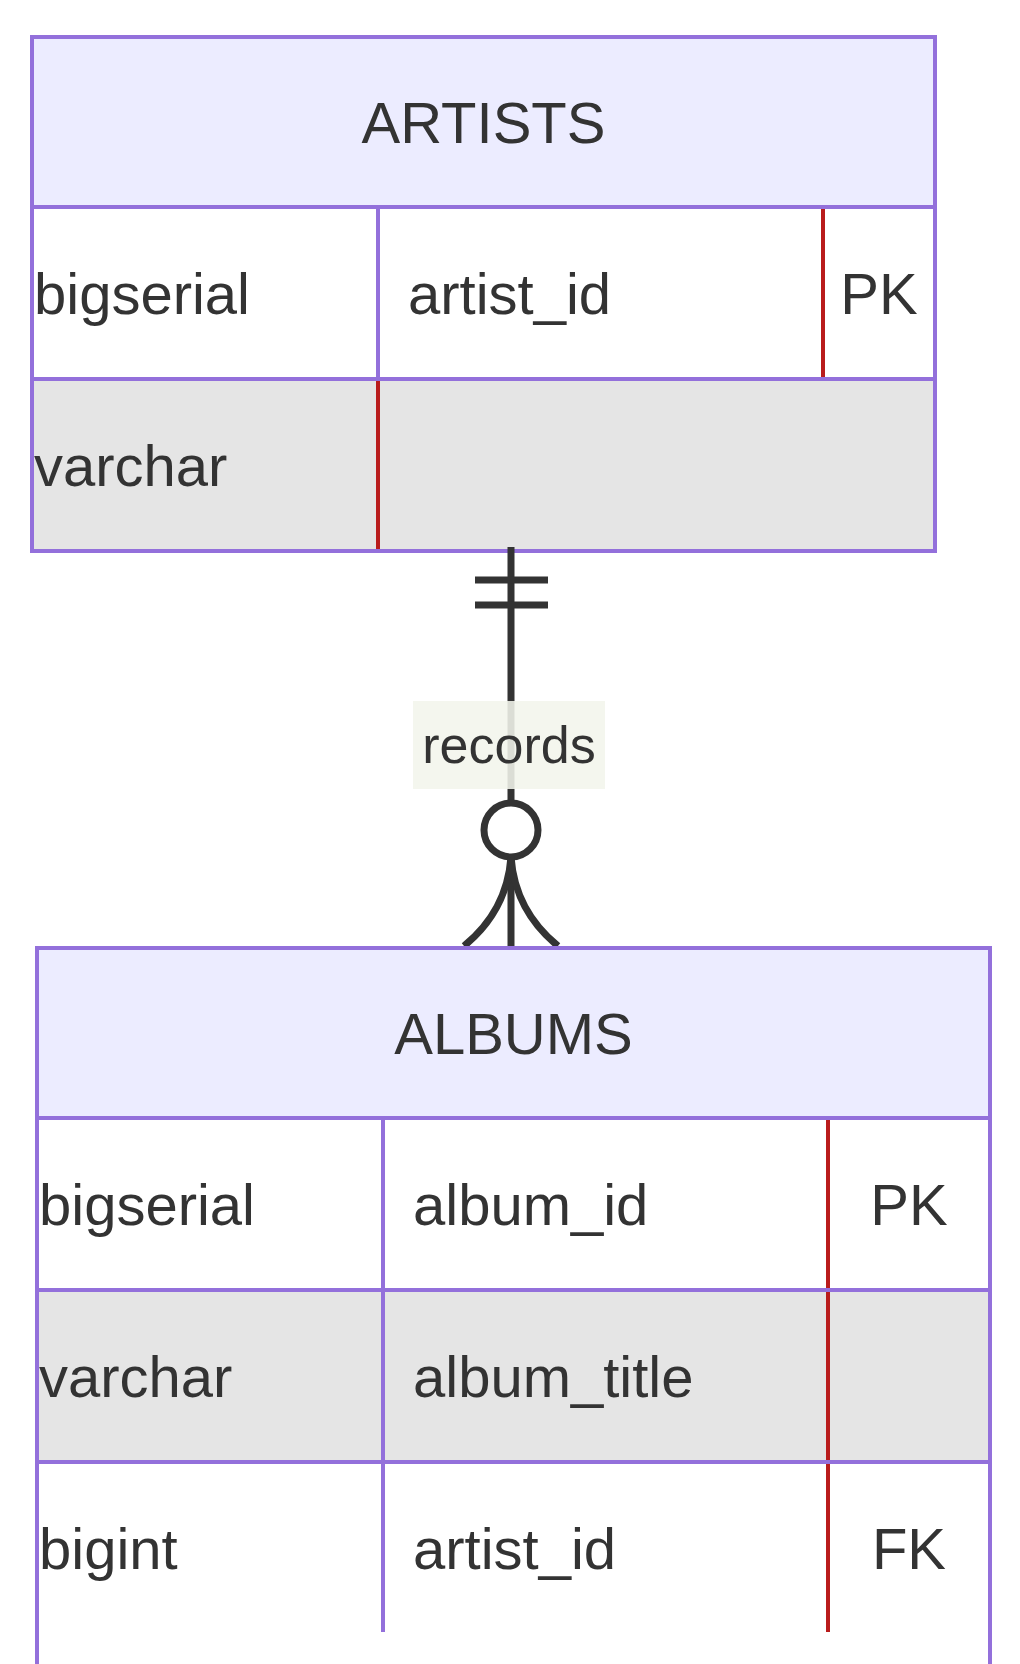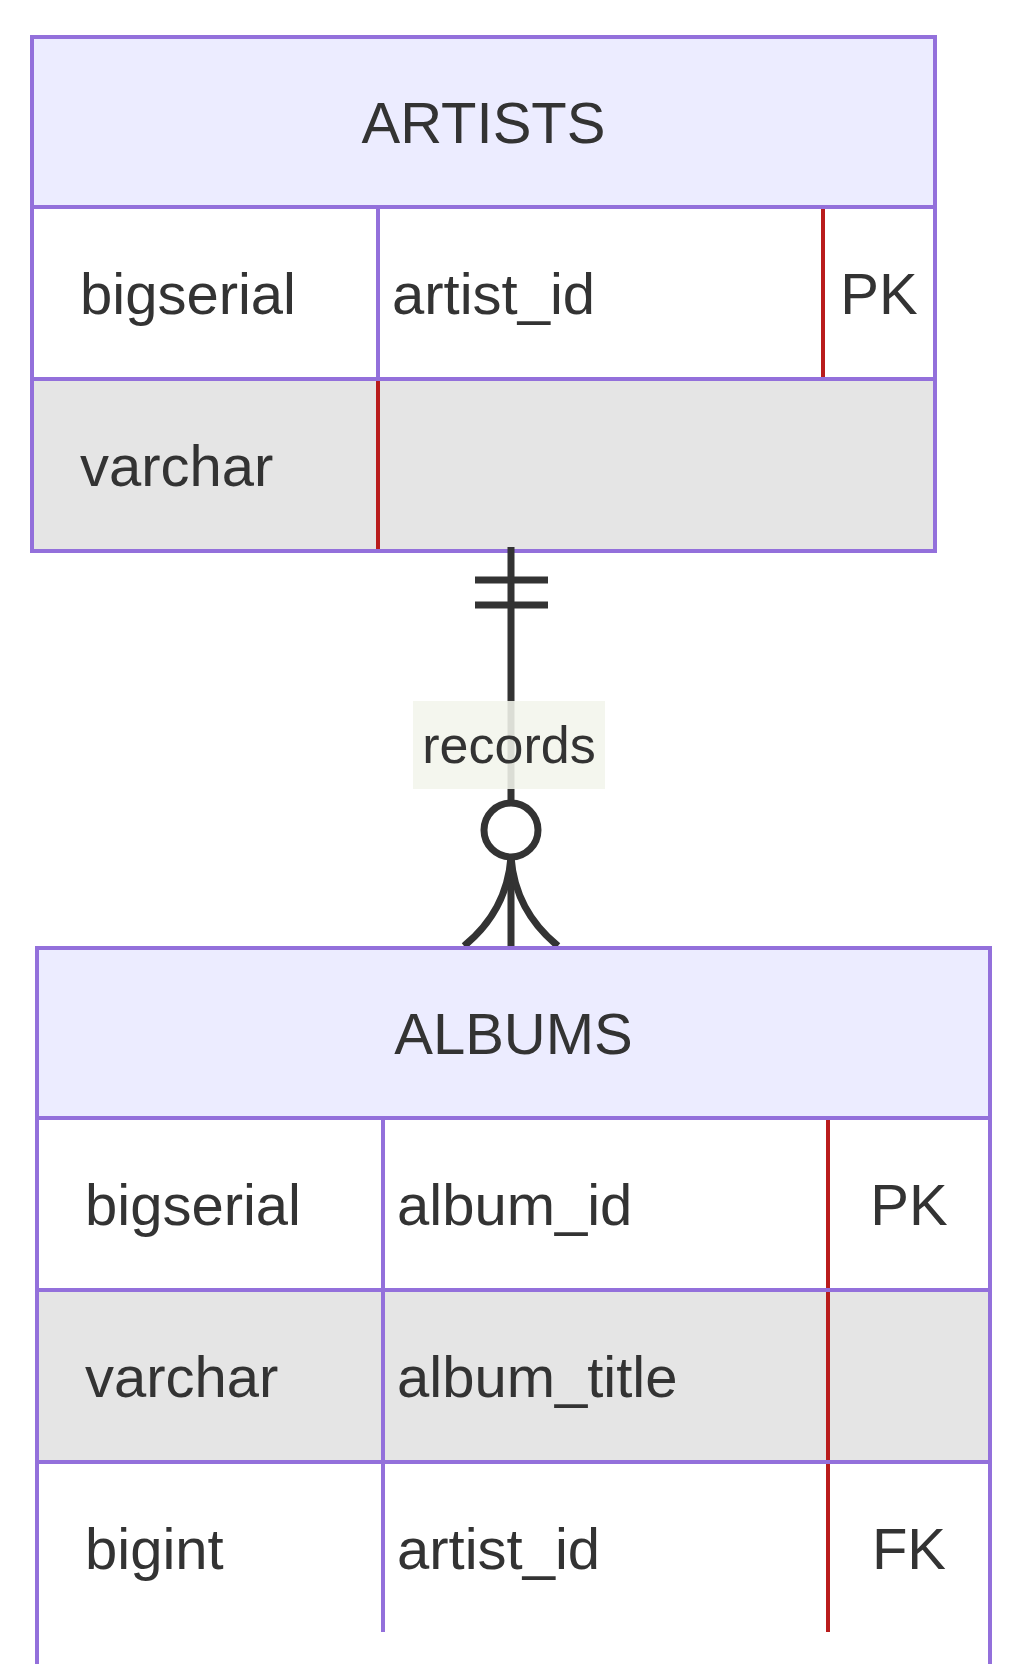--- a/index.html
+++ b/index.html
@@ -43,22 +43,22 @@
   }
   .attr-row.alt { background: #e5e5e5; }
 
   .cell {
     display: flex;
     align-items: center;
     font-size: 58px;
     overflow: hidden;
     white-space: nowrap;
   }
-  .cell-type { padding-left: 46px; }
-  .cell-name { padding-left: 12px; border-left: 4px solid #9370DB; }
+  .cell-type { }
+  .cell-name { padding-left: 28px; border-left: 4px solid #9370DB; }
   .cell-key  { justify-content: center; border-left: 4px solid #b91c1c; }
 
   
   .connector-svg {
     position: absolute;
     left: 0;
     top: 547px;
     width: 1020px;
     height: 399px;
     display: block;

